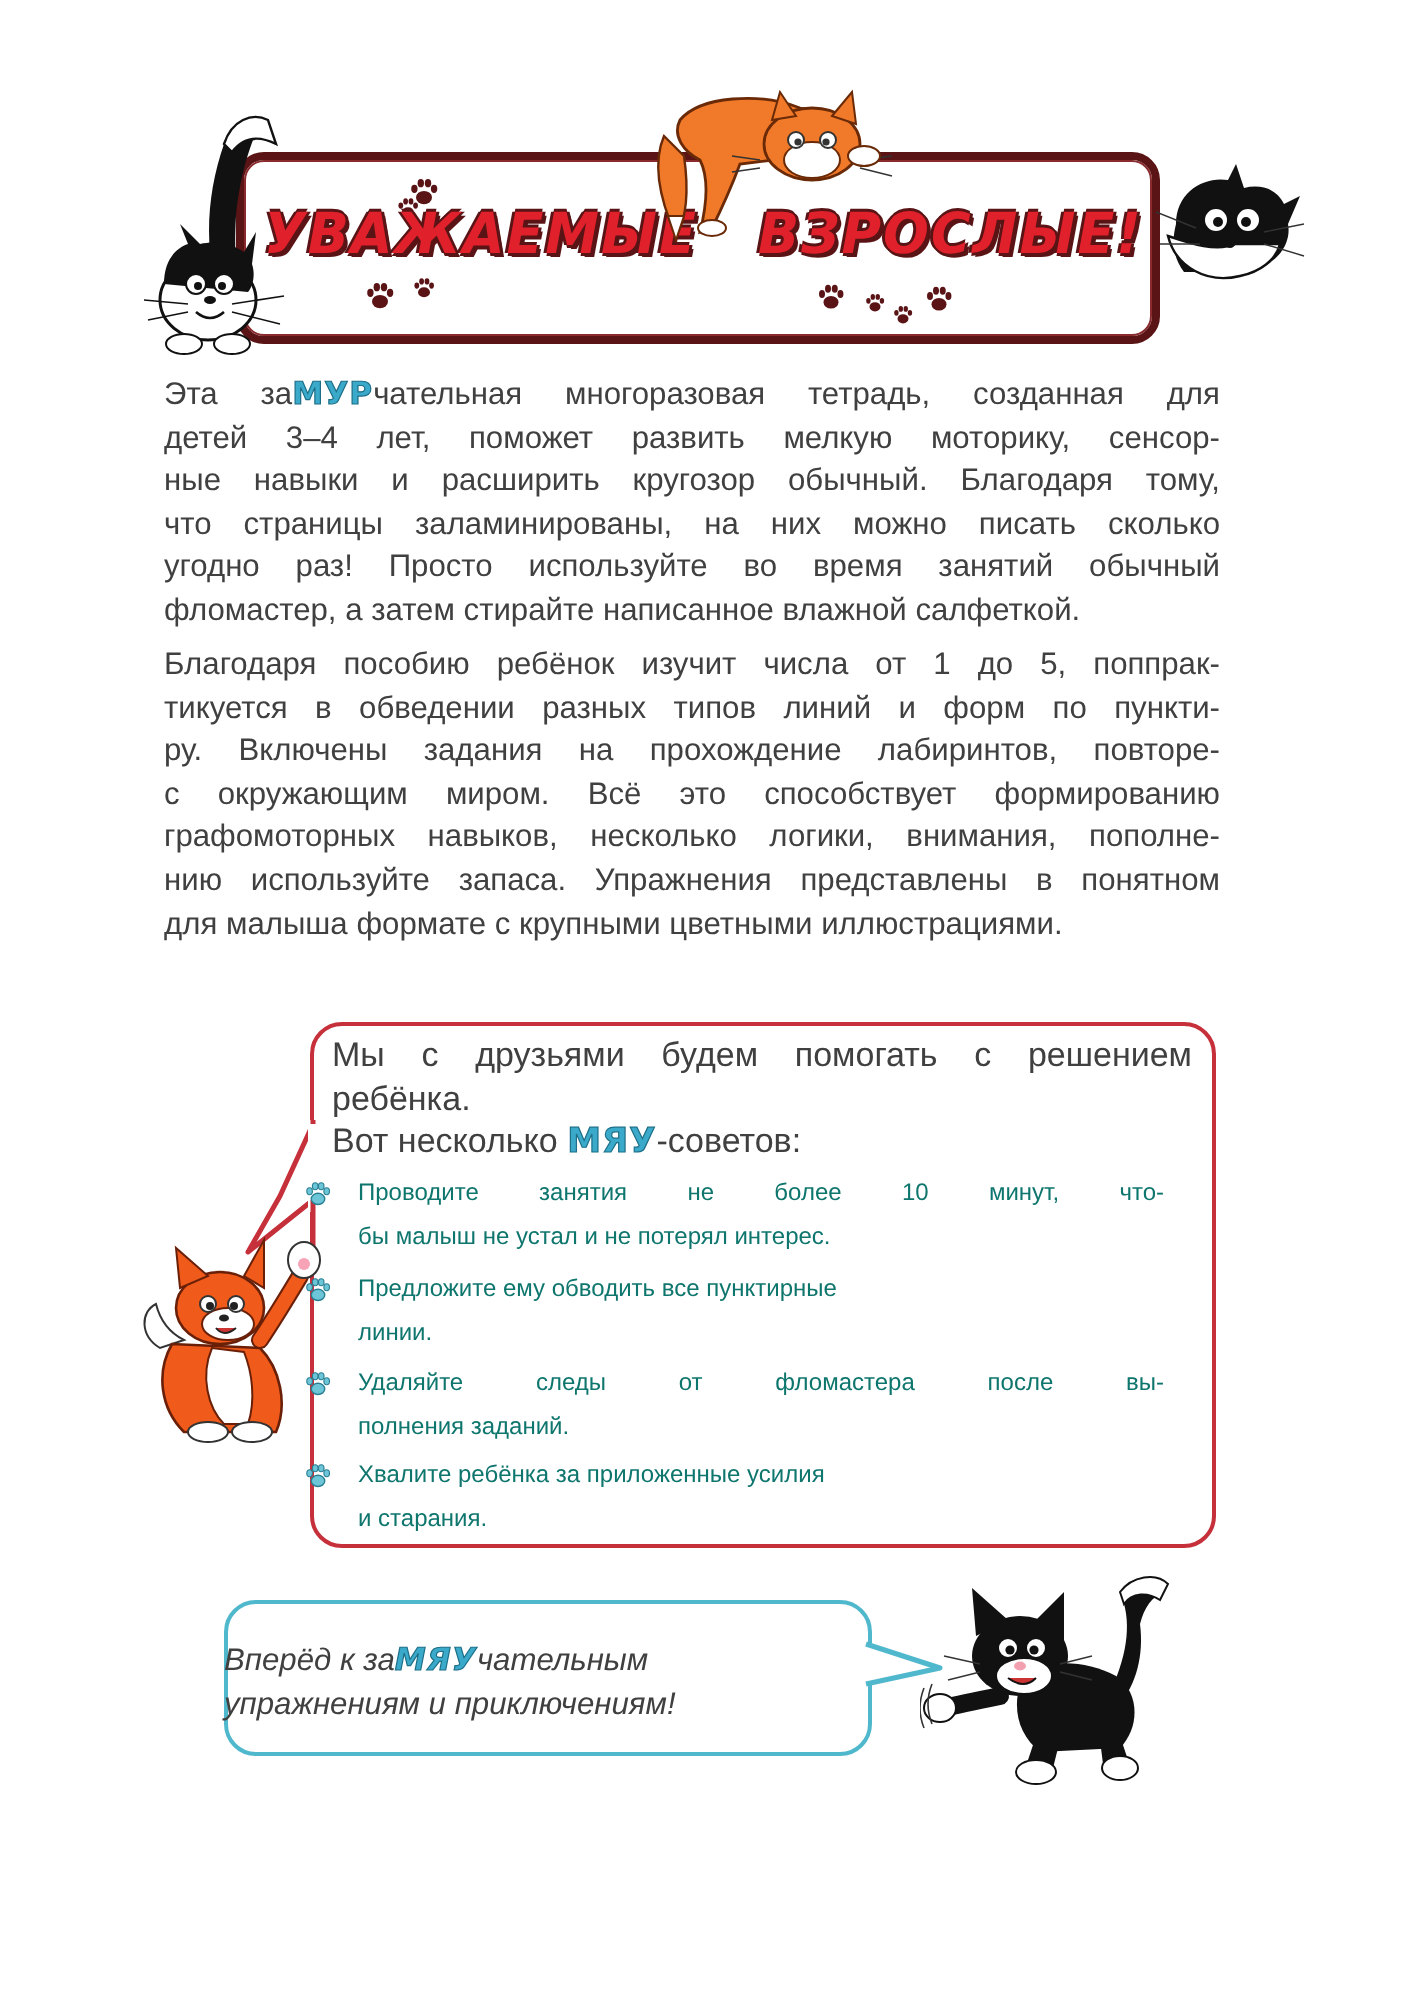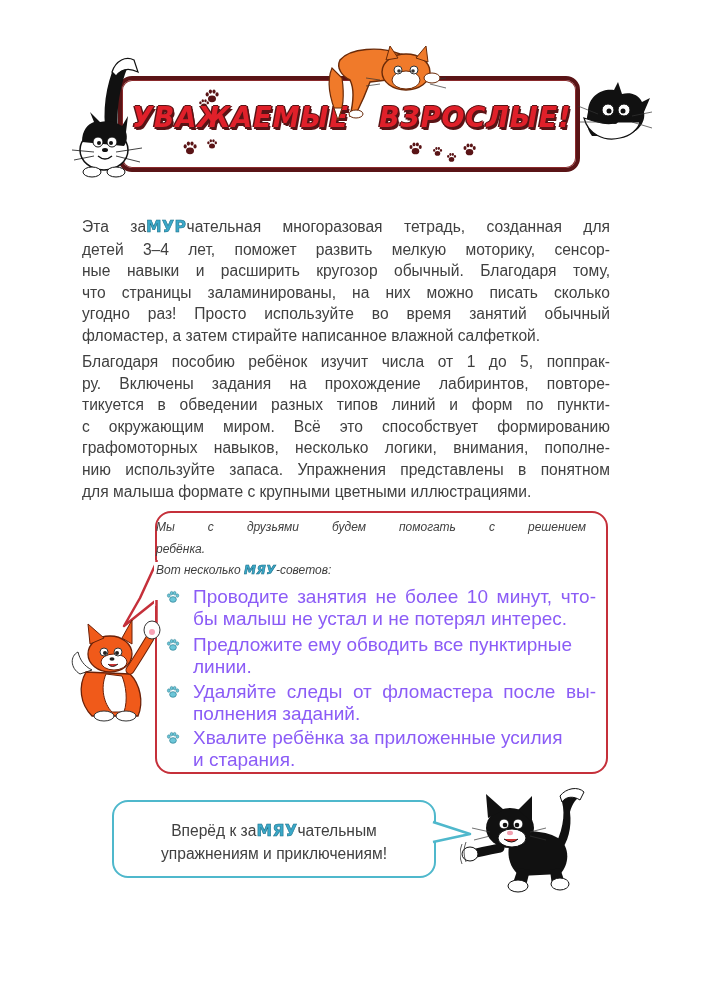--- a/index.html
+++ b/index.html
@@ -19,49 +19,49 @@
     text-shadow: 1.5px 0 0 #5a1416, -1.5px 0 0 #5a1416, 0 1.5px 0 #5a1416, 0 -1.5px 0 #5a1416, 2px 2px 0 #5a1416;
     white-space: nowrap; text-transform: uppercase; transform: scaleY(1.05);
   }
   .banner-title .w2 { margin-left: 30px; }
 
   .paw { position: absolute; width: 14px; height: 14px; }
 
   
   .para {
     position: absolute; left: 82px; width: 528px;
-    font-size: 15.6px; line-height: 21.6px; text-align: justify; color: #404040; margin-top: 29px;
+    font-size: 15.6px; line-height: 21.6px; text-align: justify; color: #404040;
   }
   .para p { text-align: justify; text-align-last: justify; }
   .para p.last { text-align-last: left; }
   .mur {
     font-family: "DejaVu Sans", sans-serif; font-weight: bold; color: #3ba9c9;
     -webkit-text-stroke: 0.6px #1d6f88; letter-spacing: 0.5px;
   }
 
   
   .bubble-red {
     position: absolute; left: 155px; top: 511px; width: 453px; height: 263px;
     border: 2.5px solid #c5303a; border-radius: 16px; background: #fff;
   }
   .bubble-text {
-    position: absolute; left: 156px; width: 430px; font-size: 12px; line-height: 21.6px; color: #404040; font-style: italic;
-  }
-  .tip { position: absolute; left: 166px; width: 430px; font-size: 19px; line-height: 21.6px; color: #8b5cf6; }
+    position: absolute; left: 166px; width: 430px; font-size: 17px; line-height: 21.6px; color: #404040;
+  }
+  .tip { position: absolute; left: 152px; width: 430px; font-size: 12px; line-height: 21.6px; color: #0f766e; }
   .tip .paw-b { position: absolute; left: 0; top: 4px; width: 14px; height: 14px; }
   .tip .tip-text { margin-left: 27px; display: block; }
 
   
   .bubble-blue {
     position: absolute; left: 112px; top: 800px; width: 324px; height: 78px;
     border: 2.5px solid #4fb8cc; border-radius: 16px; background: #fff;
   }
   .bubble-blue-text {
-    position: absolute; left: 112px; top: 820px; width: 324px; text-align: center;
-    font-size: 15.6px; line-height: 21.6px; color: #404040;
+    position: absolute; left: 112px; top: 820px; width: 324px; 
+    font-size: 15.6px; line-height: 21.6px; color: #404040; font-style: italic;
   }
   .svg-abs { position: absolute; }
 </style>
 </head>
 <body>
 
 <svg width="0" height="0" style="position:absolute">
   <defs>
     <symbol id="paw-dark" viewBox="0 0 20 20">
       <ellipse cx="10" cy="13.5" rx="5" ry="4.2" fill="#5a1416"></ellipse>
@@ -158,22 +158,22 @@
   <p><span>Эта за</span><span class="mur">МУР</span><span>чательная многоразовая тетрадь, созданная для</span></p>
   <p>детей 3–4 лет, поможет развить мелкую моторику, сенсор-</p>
   <p>ные навыки и расширить кругозор обычный. Благодаря тому,</p>
   <p>что страницы заламинированы, на них можно писать сколько</p>
   <p>угодно раз! Просто используйте во время занятий обычный</p>
   <p class="last">фломастер, а затем стирайте написанное влажной салфеткой.</p>
 </div>
 
 <div class="para" style="top:322px">
   <p>Благодаря пособию ребёнок изучит числа от 1 до 5, поппрак-</p>
+  <p>тикуется в обведении разных типов линий и форм по пункти-</p>
   <p>ру. Включены задания на прохождение лабиринтов, повторе-</p>
-  <p>тикуется в обведении разных типов линий и форм по пункти-</p>
   <p>с окружающим миром. Всё это способствует формированию</p>
   <p>графомоторных навыков, несколько логики, внимания, пополне-</p>
   <p>нию используйте запаса. Упражнения представлены в понятном</p>
   <p class="last">для малыша формате с крупными цветными иллюстрациями.</p>
 </div>
 
 <div class="bubble-red"></div>
 <svg class="svg-abs" style="left:116px;top:560px" width="46" height="70" viewBox="0 0 46 70">
   <path d="M40.5 2 L24 38 L8 66 L40.5 40" fill="#fff" stroke="#c5303a" stroke-width="2.5" stroke-linejoin="round"></path>
   <rect x="38" y="0" width="6" height="46" fill="#fff"></rect>

